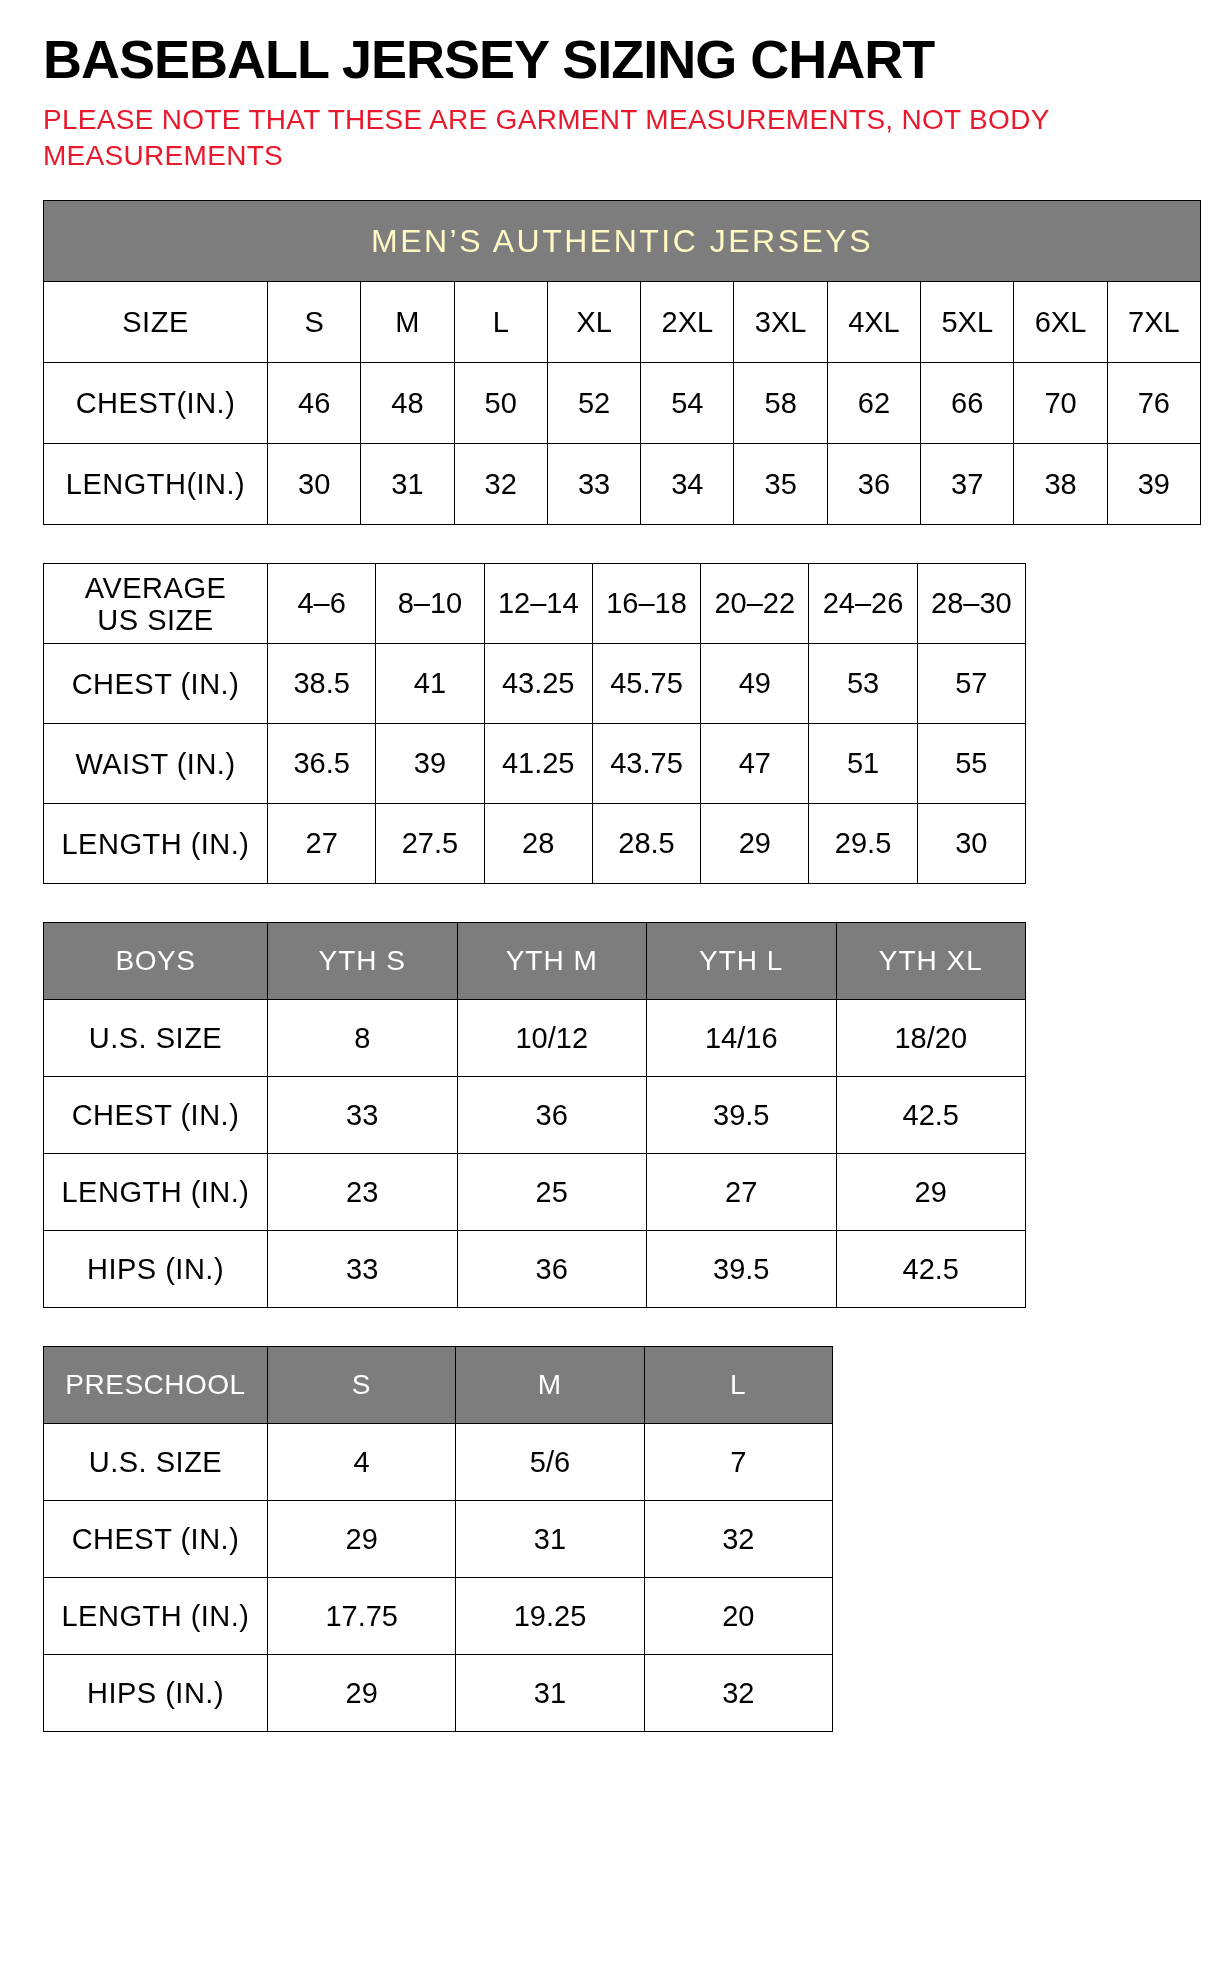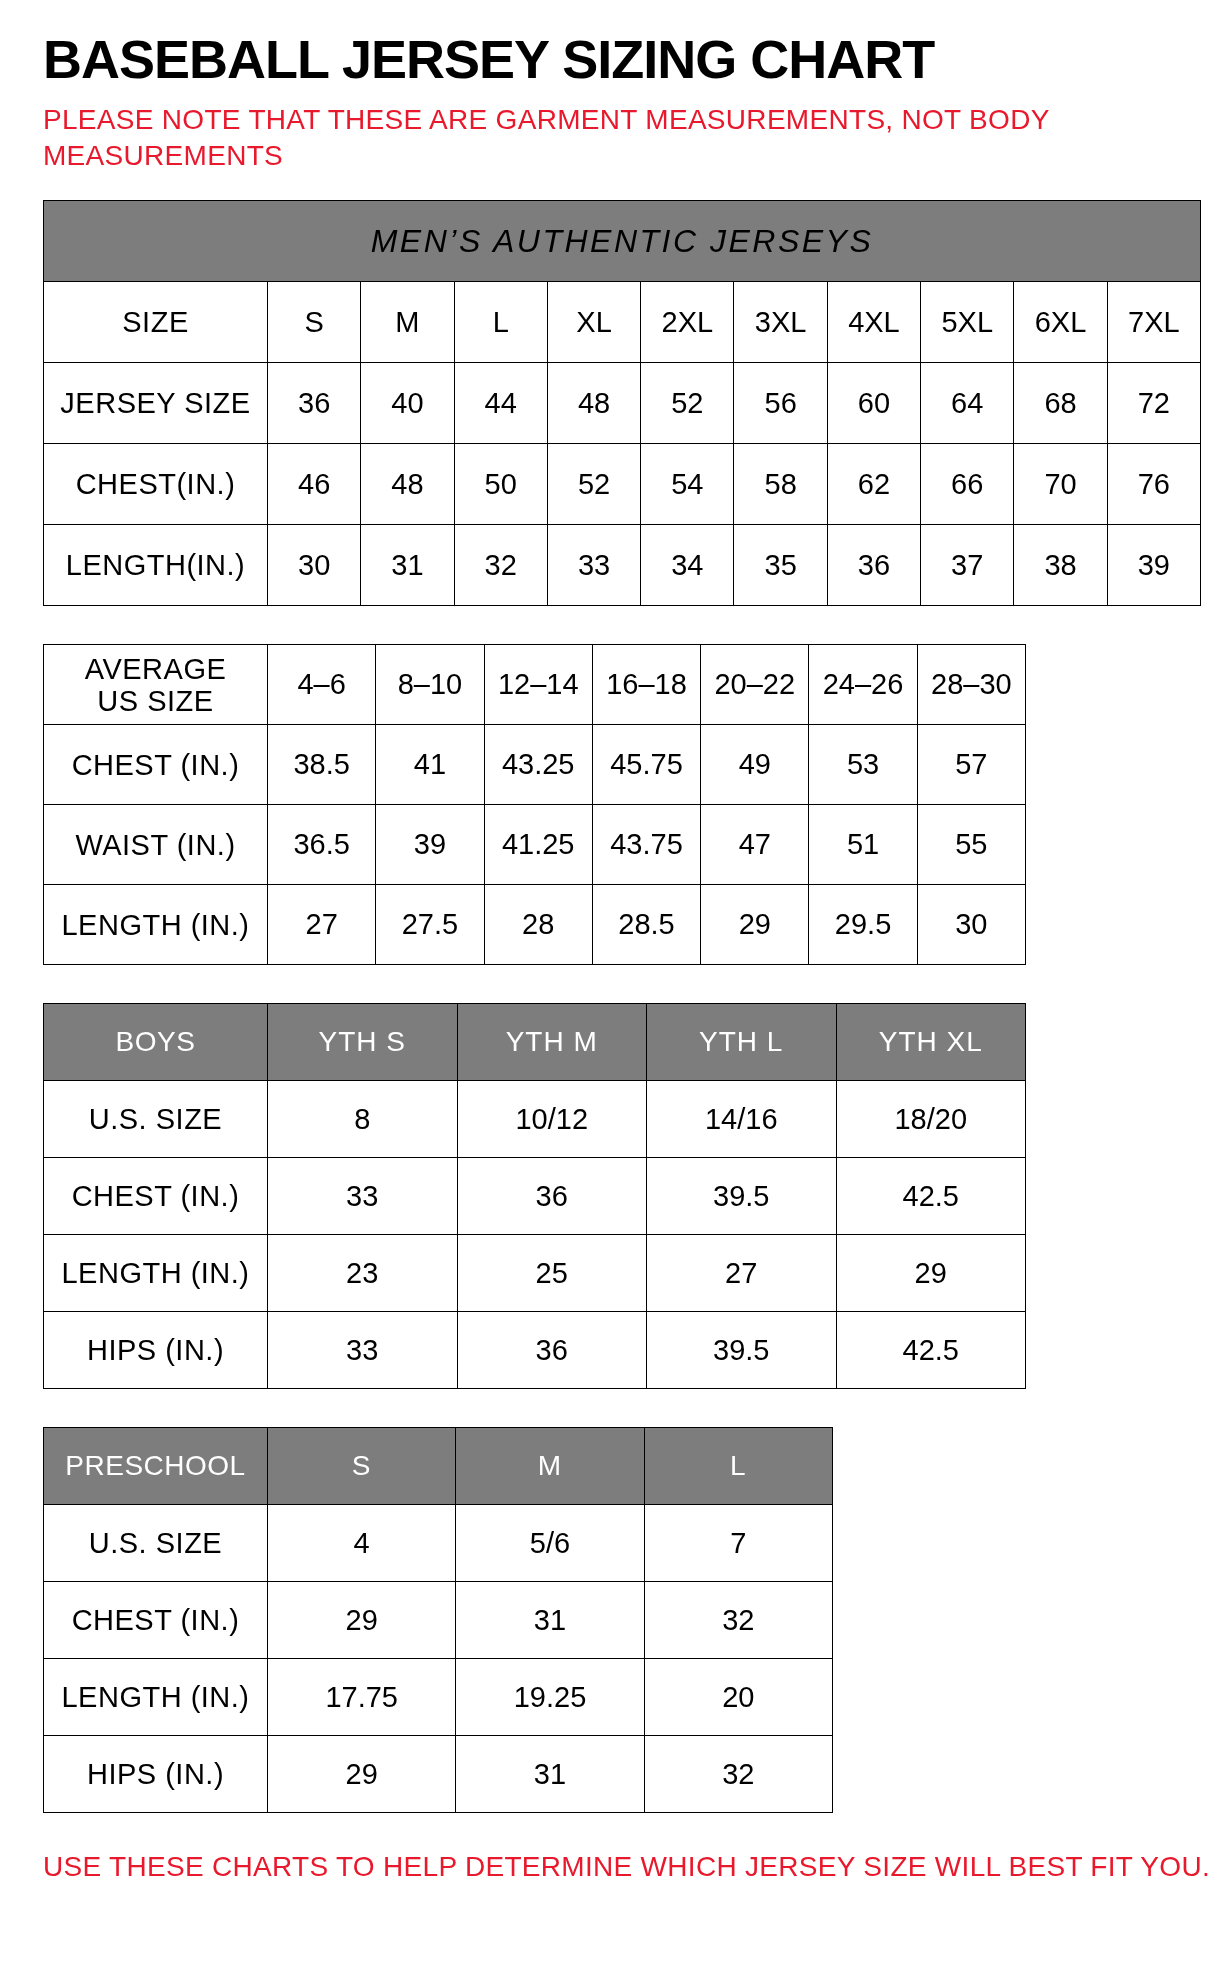--- a/index.html
+++ b/index.html
@@ -35,25 +35,24 @@
   }
   .sz th, .sz td {
     border:1px solid #000;
     text-align:center;
     vertical-align:middle;
     font-weight:400;
     overflow:hidden;
   }
   .title-bar {
     background:var(--gray);
-    color:#000000;
+    color:#fef9c3;
     font-size:32px;
     letter-spacing:2.5px;
     font-weight:400;
-    font-style:italic;
   }
   .gray-cell {
     background:var(--gray);
     color:#fff;
     font-size:28px;
     letter-spacing:1px;
     font-weight:400;
   }
   .sz td { font-size:29px; }
   .label-cell {
@@ -106,33 +105,20 @@
           <td>L</td>
           <td>XL</td>
           <td>2XL</td>
           <td>3XL</td>
           <td>4XL</td>
           <td>5XL</td>
           <td>6XL</td>
           <td>7XL</td>
         </tr>
         <tr>
-          <td class="label-cell">JERSEY SIZE</td>
-          <td>36</td>
-          <td>40</td>
-          <td>44</td>
-          <td>48</td>
-          <td>52</td>
-          <td>56</td>
-          <td>60</td>
-          <td>64</td>
-          <td>68</td>
-          <td>72</td>
-        </tr>
-        <tr>
           <td class="label-cell">CHEST(IN.)</td>
           <td>46</td>
           <td>48</td>
           <td>50</td>
           <td>52</td>
           <td>54</td>
           <td>58</td>
           <td>62</td>
           <td>66</td>
           <td>70</td>
@@ -277,15 +263,14 @@
         </tr>
         <tr>
           <td class="label-cell">HIPS (IN.)</td>
           <td>29</td>
           <td>31</td>
           <td>32</td>
         </tr>
       </tbody>
   </table>
 
-  <p class="footer">USE THESE CHARTS TO HELP DETERMINE WHICH JERSEY SIZE WILL BEST FIT YOU.</p>
 
 </div>
 
 </body></html>

